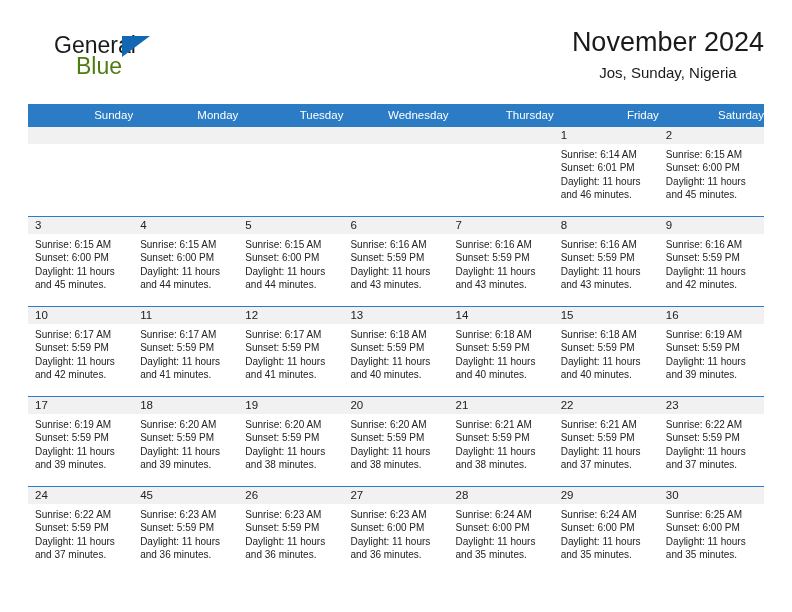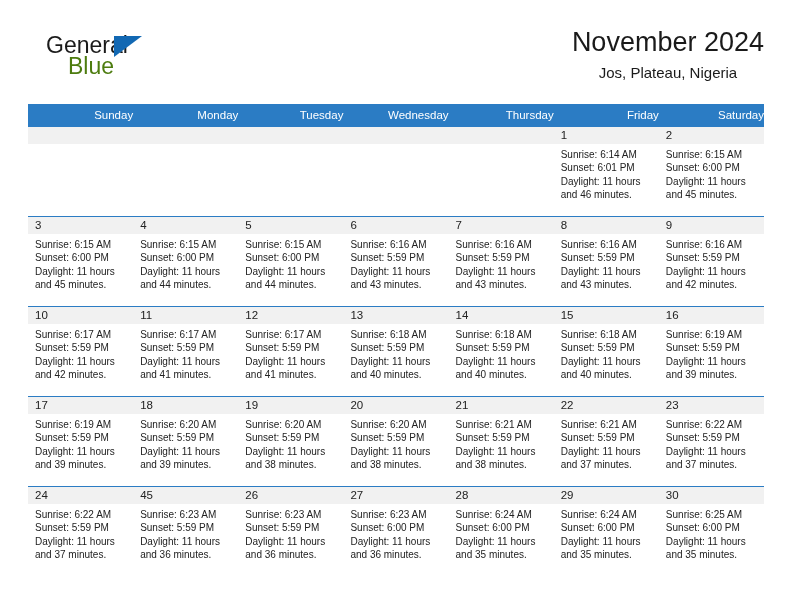--- a/index.html
+++ b/index.html
@@ -17,21 +17,21 @@
   .page {
     position: relative;
     width: 792px;
     height: 612px;
     box-sizing: border-box;
   }
 
   
   .header {
     position: absolute;
-    left: 36px;
+    left: 44px;
     top: 26px;
     right: 28px;
     height: 70px;
   }
   .brand {
     position: absolute;
     left: 0;
     top: 6px;
     width: 220px;
     height: 60px;
@@ -146,21 +146,21 @@
 <div class="page">
 
   <div class="header">
     <div class="brand">
       <span class="brand-general">General</span>
       <span class="brand-triangle"></span>
       <span class="brand-blue">Blue</span>
     </div>
     <div class="title-block">
       <div class="cal-title">November 2024</div>
-      <div class="cal-subtitle">Jos, Plateau, Nigeria</div>
+      <div class="cal-subtitle">Jos, Sunday, Nigeria</div>
     </div>
   </div>
 
   <table class="calendar">
     <thead>
       <tr>
         <th>Sunday</th>
         <th>Monday</th>
         <th>Tuesday</th>
         <th>Wednesday</th>

